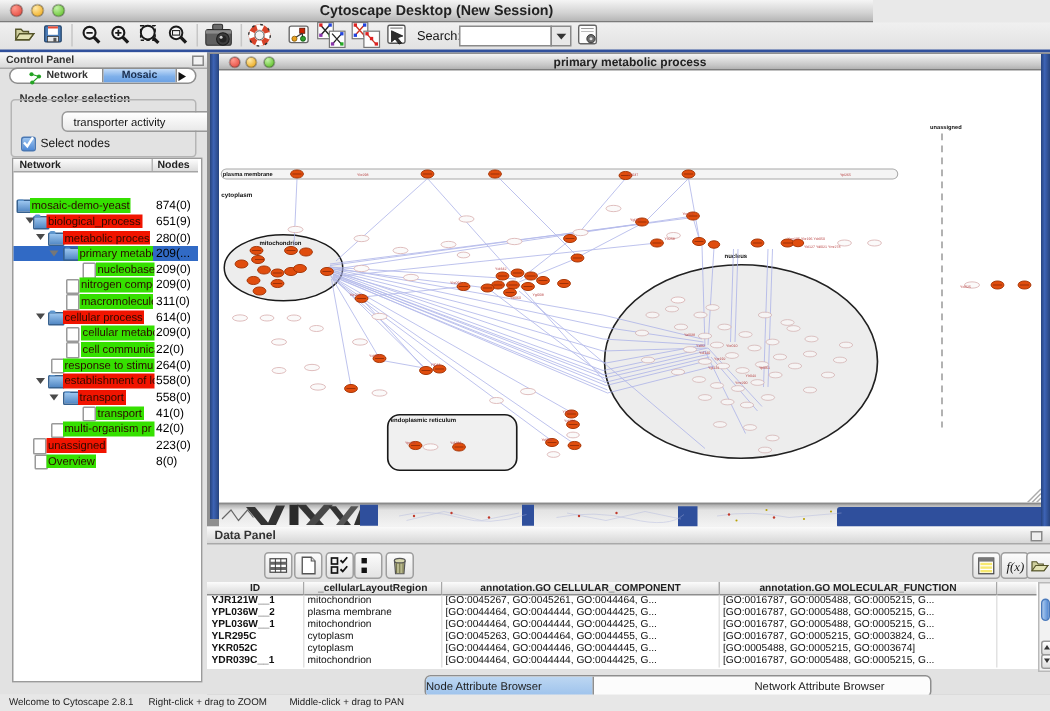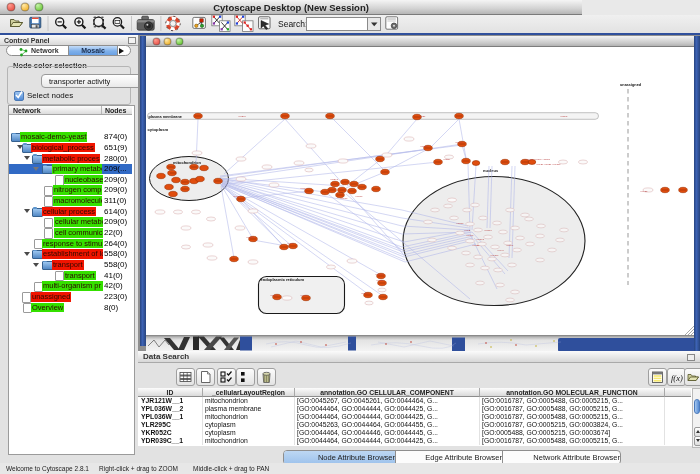--- a/index.html
+++ b/index.html
@@ -50,21 +50,21 @@
 .dbtn{position:absolute;top:17px;width:17px;height:16px;background:linear-gradient(#fcfcfc,#e3e3e3);border:1px solid #9f9f9f;border-radius:3px;margin-left:28px;}
 
 #dtable{left:138px;top:388px;width:554px;height:58px;background:#fff;}
 .thcell{position:absolute;top:0;height:8px;background:linear-gradient(#fcfcfc,#dadada);border-right:1px solid #a8a8a8;border-bottom:1px solid #8d8d8d;font-size:6.8px;font-weight:bold;color:#222;text-align:center;line-height:9px;overflow:hidden;}
 .drow{position:absolute;width:554px;height:8px;font-size:6.8px;color:#111;white-space:nowrap;}
 .drow div{position:absolute;overflow:hidden;line-height:8px;}
 #vscroll{left:692px;top:388px;width:8px;height:58px;background:#f2f2f2;border:1px solid #b9b9b9;}
 #vthumb{left:0.5px;top:10px;width:6px;height:15px;border-radius:3px;background:linear-gradient(90deg,#a6c8f0,#5288d2);border:0.5px solid #4a7abc;box-sizing:border-box;}
 
 #btabs{left:283px;top:450px;width:336px;height:13px;background:#fcfcfc;border:1px solid #8e8e8e;border-radius:4px;overflow:hidden;font-size:7.5px;color:#222;}
-#btabs .bt{position:absolute;top:0;height:13px;line-height:13px;text-align:right;}
+#btabs .bt{position:absolute;top:0;height:13px;line-height:13px;text-align:left;}
 #statusrow{left:0;top:463px;width:700px;height:11px;background:#e7e7e7;font-size:6.5px;color:#222;}
 </style></head>
 <body>
 
 <div id="titlebar" class="abs">
   <div class="abs tl" style="left:7px;background:radial-gradient(circle at 35% 30%,#ff9a8e,#ec5f54 60%,#d33e30);"></div>
   <div class="abs tl" style="left:21px;background:radial-gradient(circle at 35% 30%,#ffe9a8,#f5bd43 60%,#e09d1f);"></div>
   <div class="abs tl" style="left:35px;background:radial-gradient(circle at 35% 30%,#c4f2a8,#7ed04e 60%,#52a82a);"></div>
   <div class="abs title">Cytoscape Desktop (New Session)</div>
 </div>
@@ -336,20 +336,21 @@
     </svg>
   </div>
 
   <div class="abs" style="left:2px;top:1px;width:560px;height:310px;">
     <div class="abs" style="left:0;top:0;width:6px;height:310px;background:linear-gradient(90deg,#27447e,#3d63b5 40%,#27447e);"></div>
     <div class="abs" style="left:554px;top:0;width:6px;height:316px;background:linear-gradient(90deg,#27447e,#3d63b5 40%,#27447e);"></div>
     <div class="abs" style="left:6px;top:0;width:548px;height:10px;background:linear-gradient(#f4f4f4,#c6c6c6 75%,#b2b2b2);border-bottom:1px solid #7d7d7d;">
       <div class="abs tl" style="left:6.5px;top:1.5px;width:7px;height:7px;background:radial-gradient(circle at 35% 30%,#ff9a8e,#ec5f54 60%,#c93a2c);"></div>
       <div class="abs tl" style="left:18px;top:1.5px;width:7px;height:7px;background:radial-gradient(circle at 35% 30%,#ffe9a8,#f0b93e 60%,#d8981c);"></div>
       <div class="abs tl" style="left:29.5px;top:1.5px;width:7px;height:7px;background:radial-gradient(circle at 35% 30%,#c4f2a8,#76cc46 60%,#4a9e24);"></div>
+      <div class="abs" style="left:0;top:1px;width:548px;text-align:center;font-size:8px;font-weight:bold;color:#222;">primary metabolic process</div>
     </div>
     <div class="abs" style="left:6px;top:11px;width:548px;height:288px;background:#fff;overflow:hidden;">
 <svg width="548" height="288" viewBox="146 47 548 288">
 
   <rect x="147.5" y="112.7" width="451" height="6.6" rx="3.3" fill="#f4f4f4" stroke="#a8a8a8" stroke-width="0.7"></rect>
   <text x="148.5" y="117.6" font-size="3.8" font-weight="bold" fill="#111">plasma membrane</text>
   <text x="147.5" y="131.3" font-size="4.2" font-weight="bold" fill="#111">cytoplasm</text>
   <ellipse cx="189" cy="178.5" rx="39.5" ry="22" fill="#ededed" stroke="#1a1a1a" stroke-width="1"></ellipse>
   <text x="173" y="163.5" font-size="4" font-weight="bold" fill="#111">mitochondrion</text>
   <ellipse cx="494" cy="241" rx="91" ry="64.5" fill="#ededed" stroke="#222" stroke-width="1.1"></ellipse>
@@ -642,21 +643,21 @@
     <line x1="685" y1="335" x2="694" y2="326"></line>
             <line x1="688" y1="335" x2="694" y2="329"></line>
             <line x1="691" y1="335" x2="694" y2="332"></line>
   </g>
 </svg>
     </div>
   </div>
 
   <div id="dpanel" class="abs">
     <div id="dphead" class="abs">
-        <div class="abs t">Data Search</div>
+        <div class="abs t">Data Panel</div>
       <div class="abs" style="left:549px;top:3px;width:6px;height:5px;border:1px solid #888;background:#eee;"></div>
       </div>
     <div class="dbtn" style="left:9.8px"><svg width="17" height="16" viewBox="0 0 17 16">
           <rect x="3" y="3.5" width="11" height="9" fill="#fff" stroke="#444" stroke-width="0.8"></rect>
           <rect x="3" y="5.5" width="11" height="2" fill="#666"></rect>
           <rect x="3" y="9" width="11" height="2" fill="#666"></rect>
           <line x1="6.6" y1="3.5" x2="6.6" y2="12.5" stroke="#444" stroke-width="0.7"></line>
           <line x1="10.2" y1="3.5" x2="10.2" y2="12.5" stroke="#444" stroke-width="0.7"></line>
         </svg></div>
     <div class="dbtn" style="left:29.8px"><svg width="17" height="16" viewBox="0 0 17 16">
@@ -764,20 +765,19 @@
   <div class="abs" style="left:0.5px;top:38px;width:6px;height:8px;background:linear-gradient(#fff,#ddd);border:0.5px solid #999;border-radius:2px;">
       <div style="position:absolute;left:1px;top:2.2px;width:0;height:0;border-left:2px solid transparent;border-right:2px solid transparent;border-bottom:3px solid #333;"></div>
     </div>
   <div class="abs" style="left:0.5px;top:47px;width:6px;height:8px;background:linear-gradient(#fff,#ddd);border:0.5px solid #999;border-radius:2px;">
       <div style="position:absolute;left:1px;top:2.2px;width:0;height:0;border-left:2px solid transparent;border-right:2px solid transparent;border-top:3px solid #333;"></div>
     </div>
 </div>
 
 <div id="btabs" class="abs">
   <div class="bt" style="left:0;width:111px;background:linear-gradient(#bdd7f2,#9dc2ec);border-right:1px solid #8e8e8e;">Node Attribute Browser</div>
-  <div class="bt" style="left:112px;width:106px;border-right:1px solid #8e8e8e;">Edge Attribute Browser</div>
   <div class="bt" style="left:219px;width:117px;">Network Attribute Browser</div>
 </div>
 <div id="statusrow" class="abs">
   <div class="abs" style="left:6px;top:2px;">Welcome to Cytoscape 2.8.1</div>
   <div class="abs" style="left:99px;top:2px;">Right-click + drag to ZOOM</div>
   <div class="abs" style="left:193px;top:2px;">Middle-click + drag to PAN</div>
 </div>
 
 </body></html>

